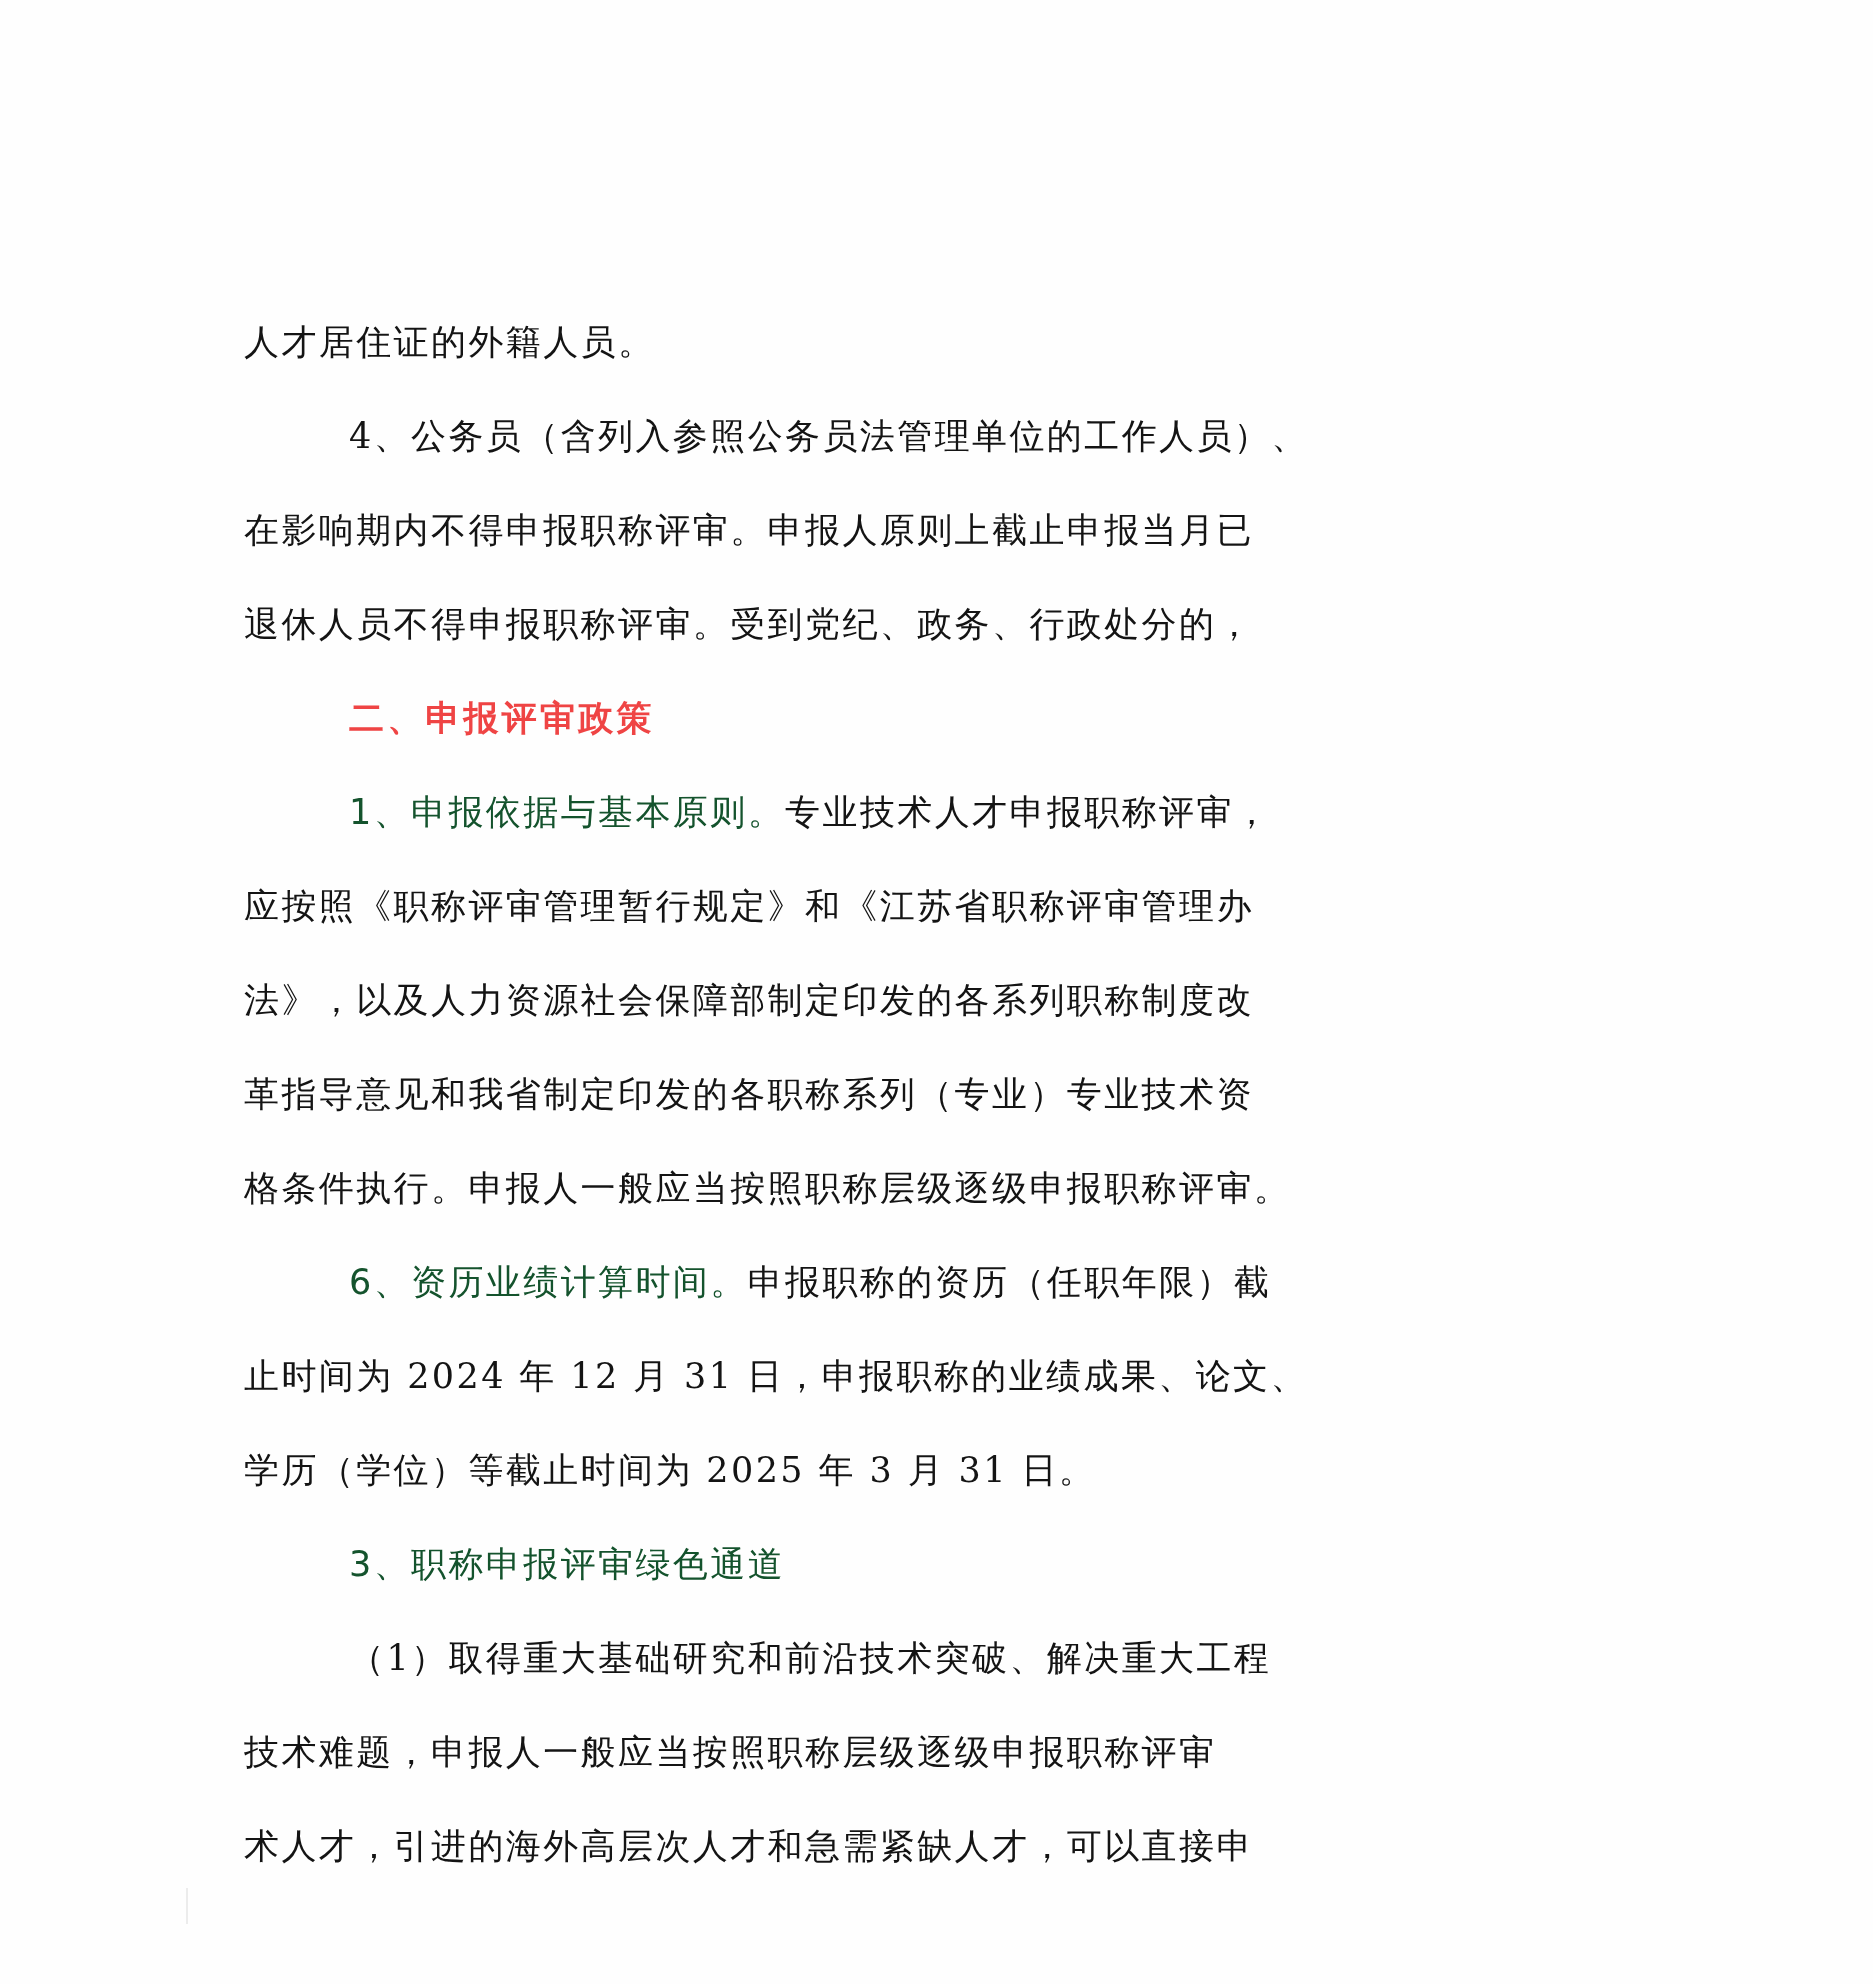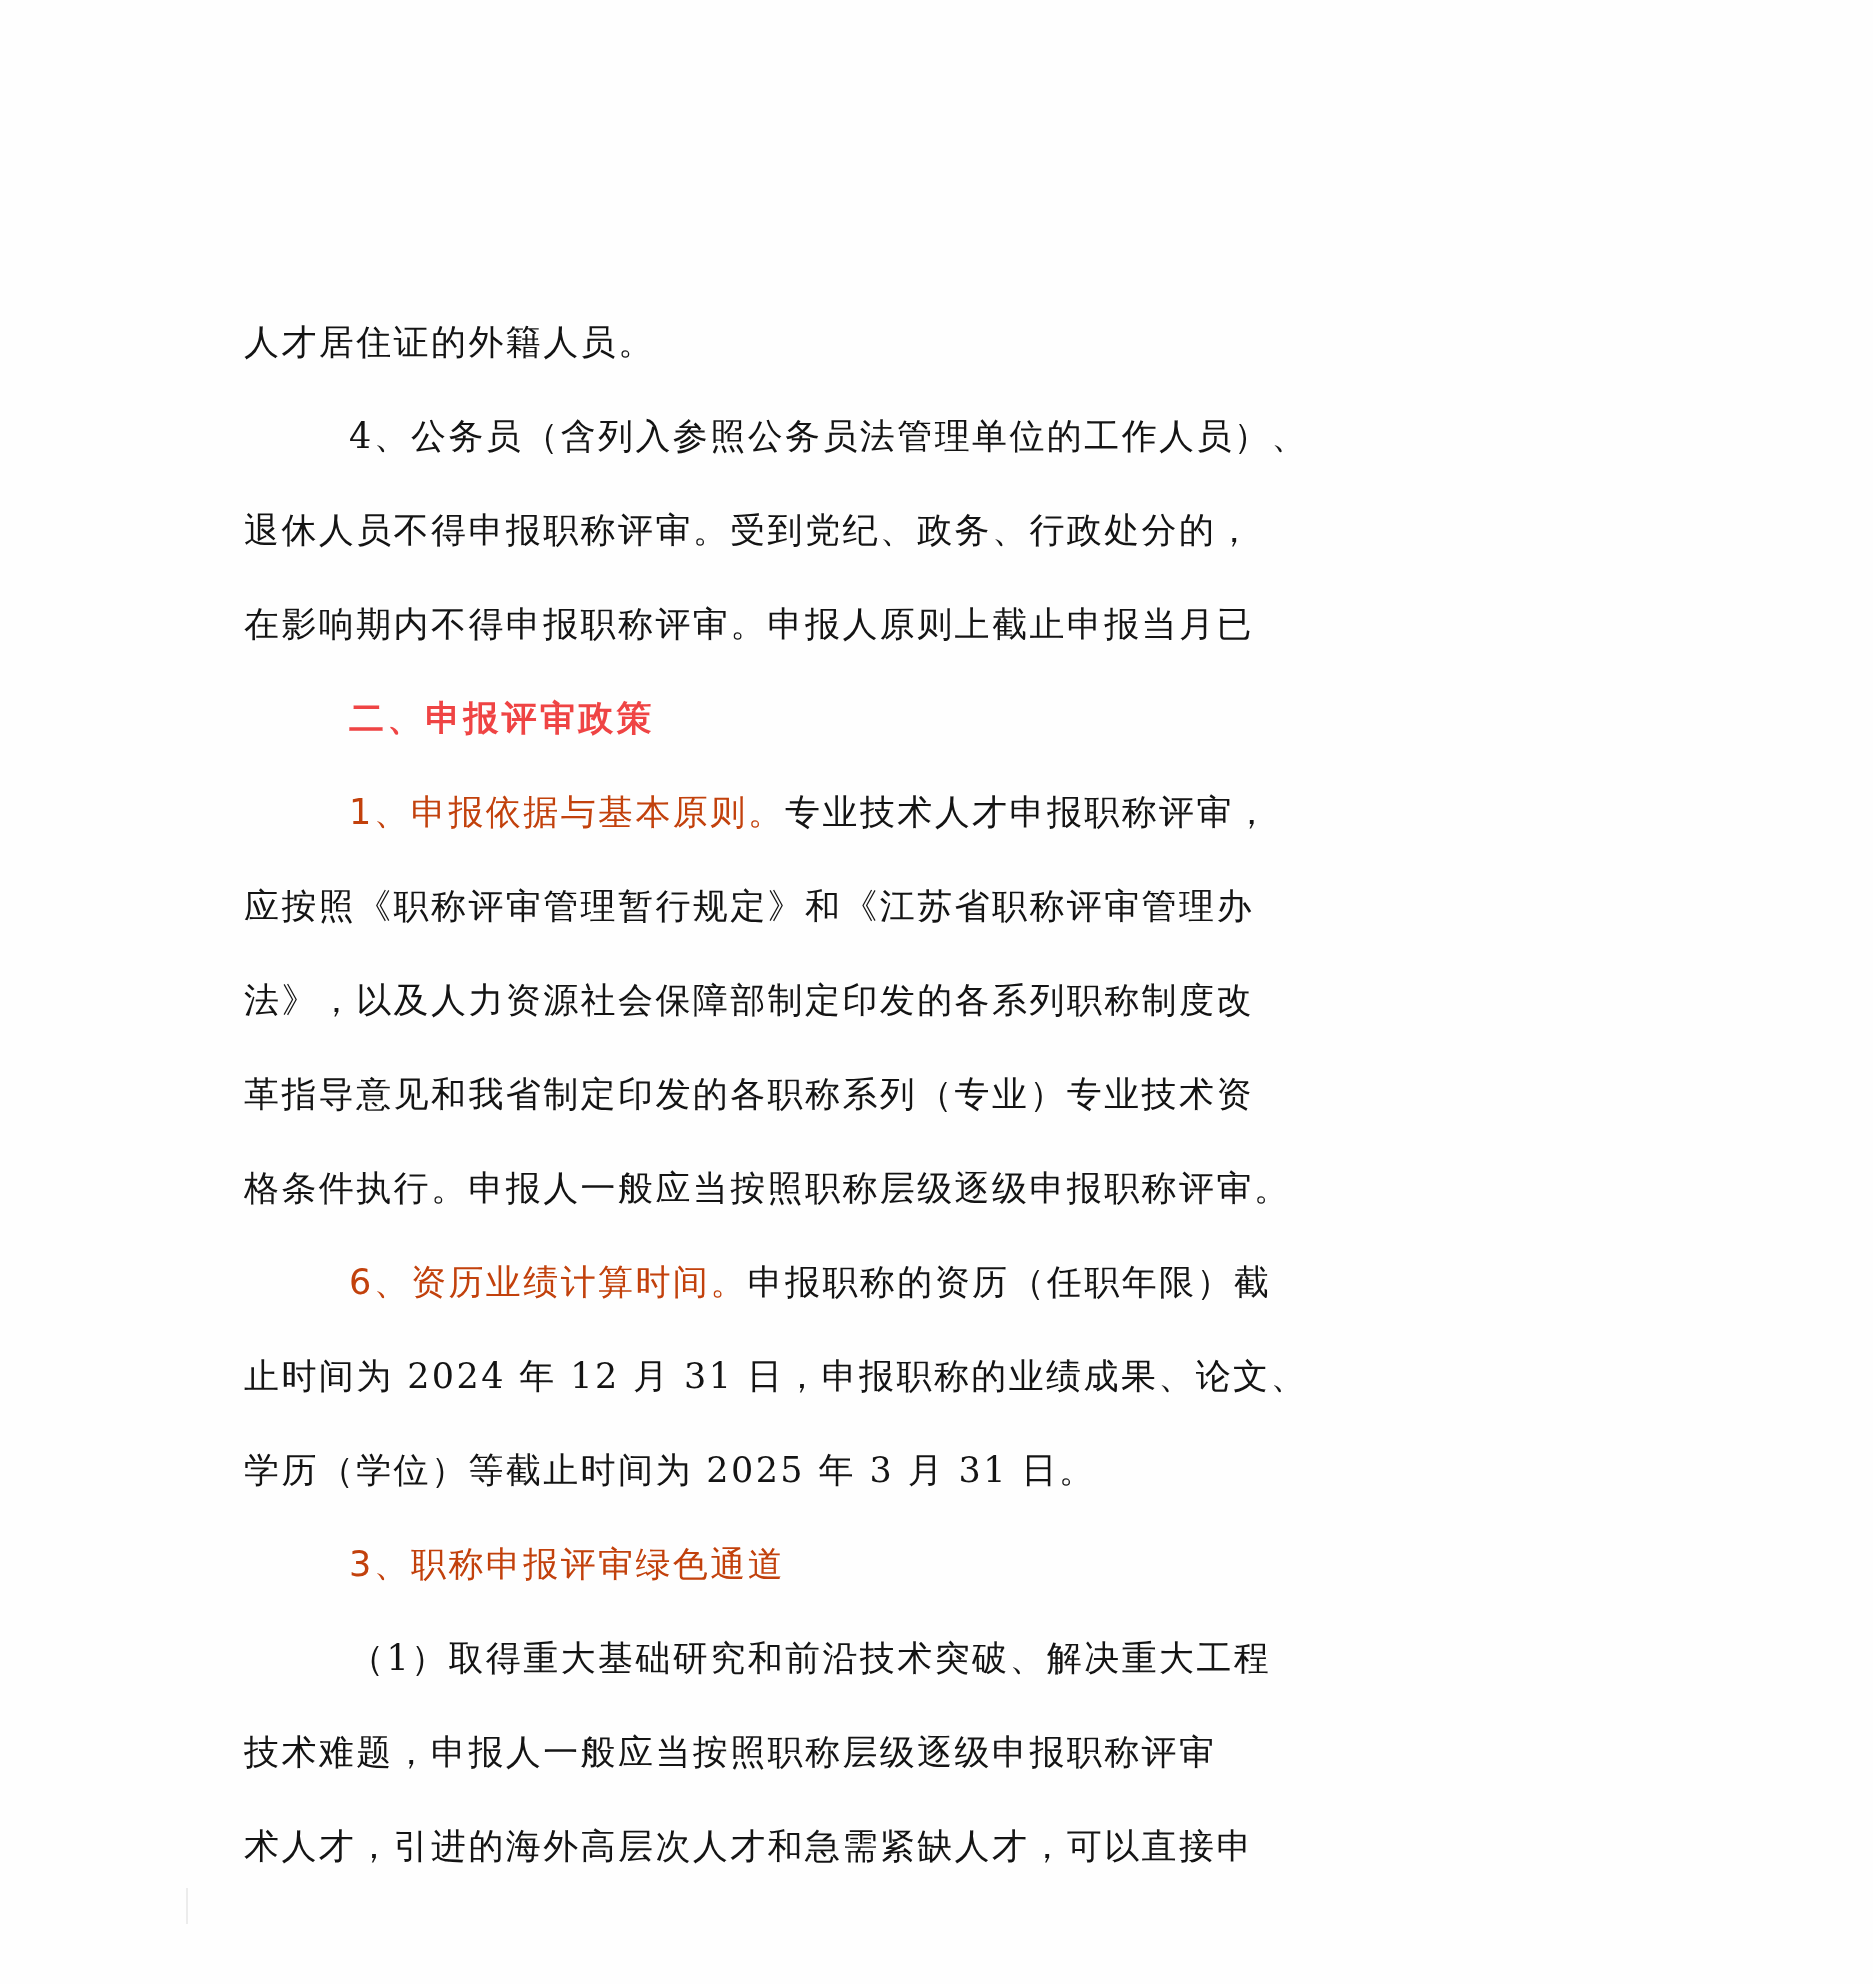--- a/index.html
+++ b/index.html
@@ -44,21 +44,21 @@
     padding-left: 105px;
   }
   .line.heading {
     font-family: "DejaVu Sans", "Liberation Sans", sans-serif;
     font-weight: bold;
     letter-spacing: 3.2px;
     color: #ef4444;
   }
   .lead {
     font-family: "DejaVu Sans", "Liberation Sans", sans-serif;
-    color: #c2410c;
+    color: #14532d;
   }
   .margin-mark {
     position: absolute;
     left: 186px;
     top: 1888px;
     width: 1.6px;
     height: 36px;
     background: #ececec;
   }
 </style>
@@ -70,24 +70,24 @@
   <div class="body-text">
 
     <div class="line">
       <span>人才居住证的外籍人员。</span>
     </div>
 
     <div class="line indent">
       <span>4、公务员（含列入参照公务员法管理单位的工作人员）、</span>
     </div>
     <div class="line">
-      <span>退休人员不得申报职称评审。受到党纪、政务、行政处分的，</span>
+      <span>在影响期内不得申报职称评审。申报人原则上截止申报当月已</span>
     </div>
     <div class="line">
-      <span>在影响期内不得申报职称评审。申报人原则上截止申报当月已</span>
+      <span>退休人员不得申报职称评审。受到党纪、政务、行政处分的，</span>
     </div>
 
     <div class="line indent heading">
       <span>二、申报评审政策</span>
     </div>
 
     <div class="line indent">
       <span class="lead">1、申报依据与基本原则。</span><span>专业技术人才申报职称评审，</span>
     </div>
     <div class="line">

